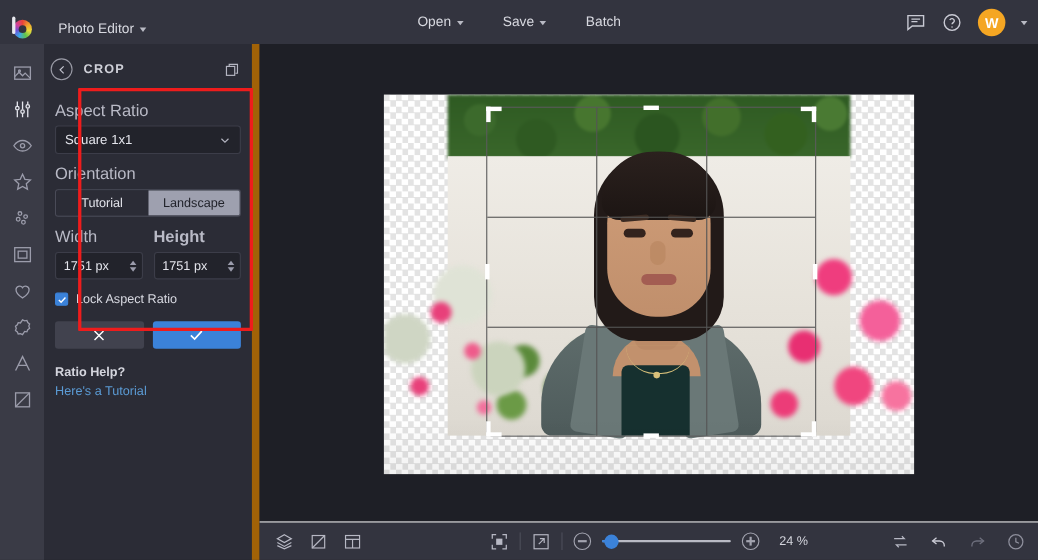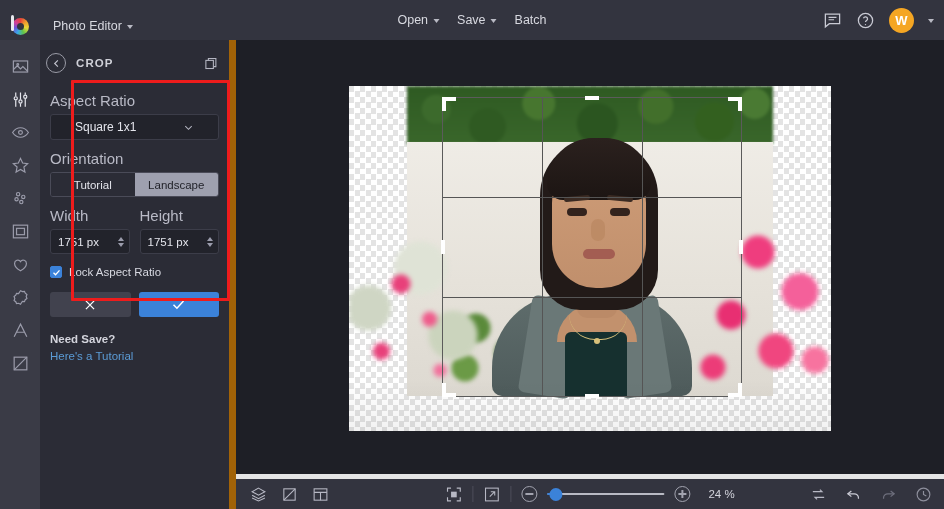--- a/index.html
+++ b/index.html
@@ -31,21 +31,21 @@
   .logo .hole {
     position:absolute; left:8px; top:8px; width:7px; height:7px; border-radius:50%; background:#33343f;
   }
   .topbtn {
     color:#d8d9e0; font-size:12.5px; padding:5px 9px; border-radius:3px;
     display:flex; align-items:center; gap:5px; cursor:pointer; white-space:nowrap;
   }
   .app-name { margin-left: 4px; font-weight: 400; }
   .center-group {
     position:absolute; left:50%; transform:translateX(-50%); top:0; height:40px;
-    display:flex; align-items:center; 
+    display:flex; align-items:center; gap:18px;
   }
   .right-group {
     position:absolute; right:10px; top:0; height:40px;
     display:flex; align-items:center; gap:14px;
   }
   .caret { display:inline-block; width:0;height:0;
     border-left:3.5px solid transparent; border-right:3.5px solid transparent;
     border-top:4px solid #b9bac4; margin-top:2px;}
   .avatar {
     width:25px;height:25px;border-radius:50%;background:#f5a623;
@@ -81,21 +81,21 @@
   }
   .panel-title {
     flex:1; color:#cfd0d8; font-size:11.5px; letter-spacing:1.1px; font-weight:bold;
     margin-left:10px;
   }
   .panel-body { padding: 4px 10px 0 10px; }
   .field-label { color:#b9bac6; font-size:15px; margin:10px 0 5px 0; }
   .select {
     height:26px; background:#22232b; border:1px solid #3c3d49; border-radius:3px;
     display:flex; align-items:center; justify-content:space-between;
-    padding:0 24px; color:#e4e5ec; font-size:12px; cursor:pointer;
+    padding:0 8px; color:#e4e5ec; font-size:12px; cursor:pointer;
   }
   .seg {
     display:flex; height:25px; border:1px solid #4a4b58; border-radius:3px; overflow:hidden;
   }
   .seg > div {
     flex:1; display:flex;align-items:center;justify-content:center;
     font-size:11.5px; color:#e2e3ea; cursor:pointer; background:#2b2c36;
   }
   .seg > div.on { background:#9ea0af; color:#22232b; font-weight:400; }
   .wh-row { display:flex; gap:10px; }
@@ -271,21 +271,21 @@
   .he { position:absolute; background:#fff; }
   .he.t { top:-2px; left:50%; margin-left:-7px; width:14px; height:4px; }
   .he.b { bottom:-2px; left:50%; margin-left:-7px; width:14px; height:4px; }
   .he.l { left:-2px; top:50%; margin-top:-7px; width:4px; height:14px; }
   .he.r { right:-2px; top:50%; margin-top:-7px; width:4px; height:14px; }
 
   
   .bottombar {
     position:absolute; left:236px; top:474px; width:708px; height:35px;
     background:#33343f; display:flex; align-items:center;
-    border-top:5px solid #e5e5e5;
+    border-top:1px solid #e5e5e5;
   }
   .bb-left { display:flex; align-items:center; gap:14px; padding-left:14px; }
   .bb-center {
     position:absolute; left:50%; transform:translateX(-50%);
     display:flex; align-items:center; gap:10px;
   }
   .bb-right { position:absolute; right:12px; display:flex; align-items:center; gap:18px; }
   .divider { width:1px; height:16px; background:#4d4e5a; }
   .circ {
     width:16px;height:16px;border-radius:50%;border:1.3px solid #a3a4b0;
@@ -452,21 +452,21 @@
           <div class="field-label" style="margin-top:0;">Width</div>
           <div class="spin">
             <span>1751 px</span>
             <div class="arrows">
               <i class="arr-up"></i>
               <i class="arr-dn"></i>
             </div>
           </div>
         </div>
         <div class="wh-col">
-          <div class="field-label" style="margin-top:0;">Height</div>
+          <div class="field-label" style="margin-top:0;font-weight:bold;">Height</div>
           <div class="spin">
             <span>1751 px</span>
             <div class="arrows">
               <i class="arr-up"></i>
               <i class="arr-dn"></i>
             </div>
           </div>
         </div>
       </div>
 
@@ -487,21 +487,21 @@
         </div>
         <div class="btn apply">
           <svg width="15" height="15" viewBox="0 0 24 24" fill="none" stroke="#ffffff" stroke-width="2.4">
             <path d="M4 12.5l5.5 5.5L20 6.5"></path>
           </svg>
         </div>
       </div>
     </div>
 
     <div class="help">
-      <div class="help-title">Need Save?</div>
+      <div class="help-title">Ratio Help?</div>
       <div class="help-link">Here's a Tutorial</div>
     </div>
   </div>
 
   <div class="annot"></div>
 
   <div class="canvas">
     <div class="photo-frame">
       <div class="ph-bg">
         <div class="ph-hedge"></div>

